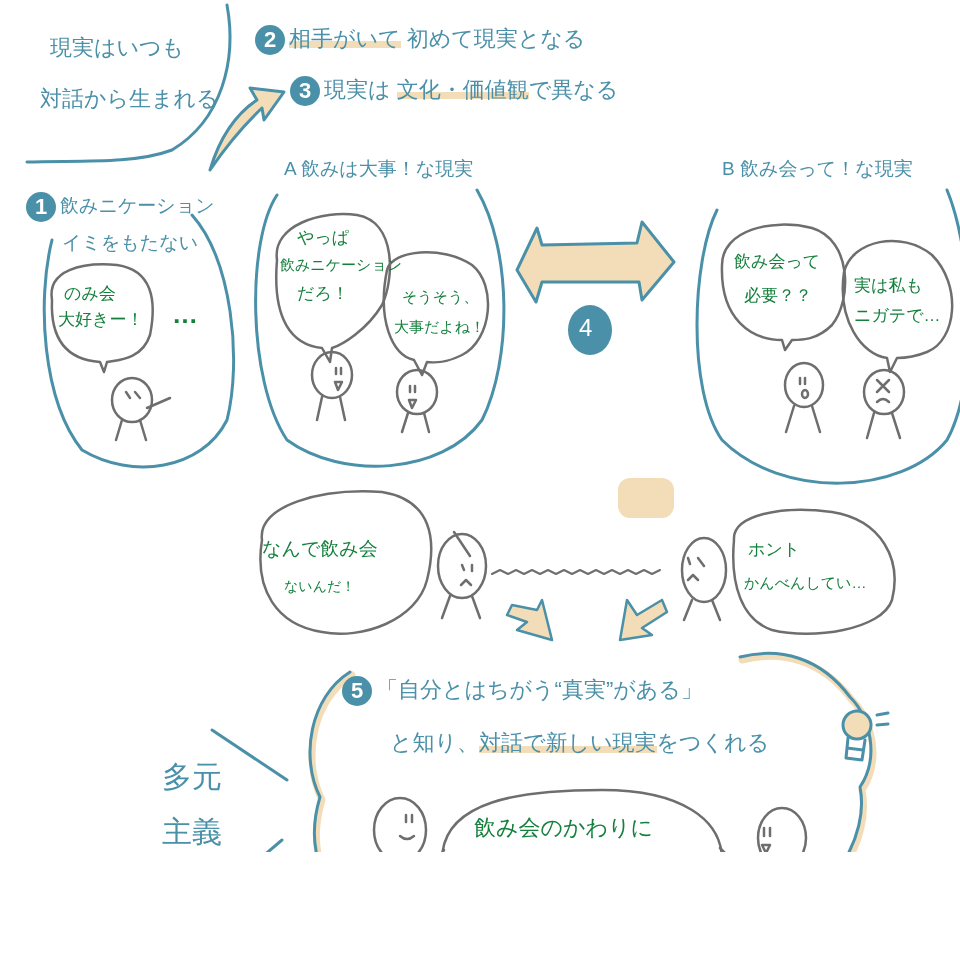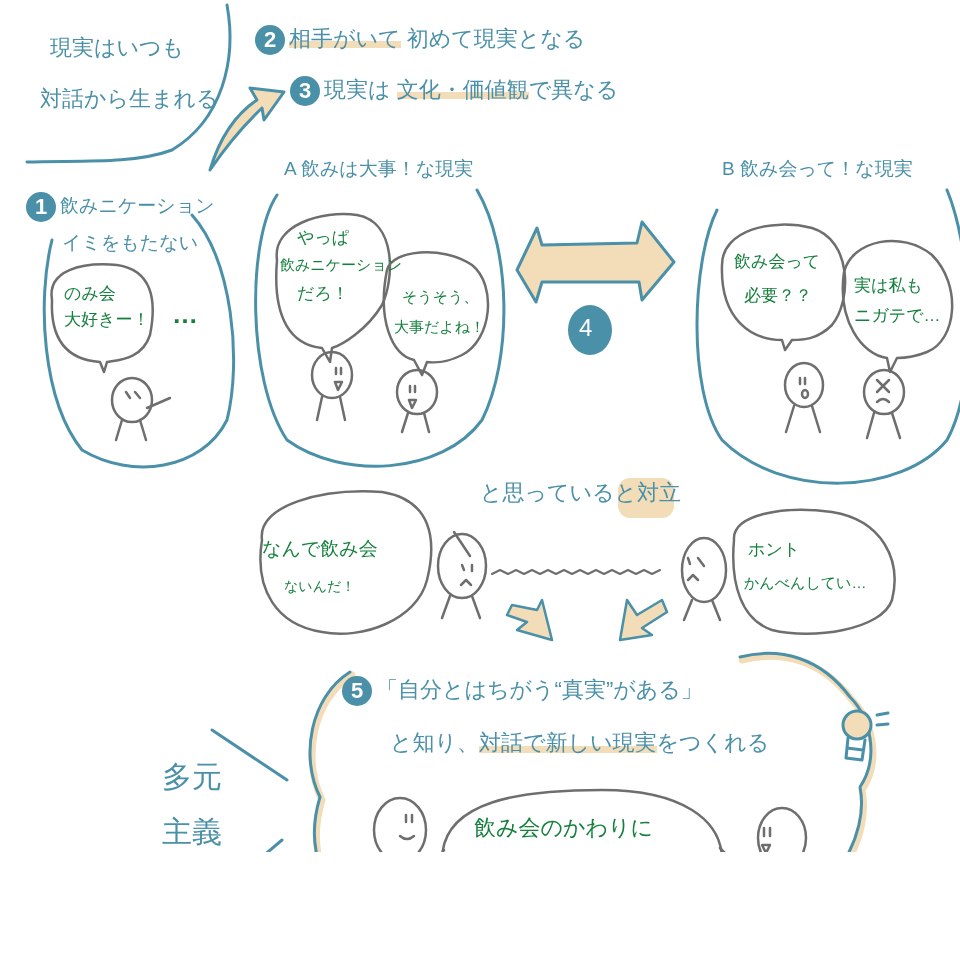--- a/index.html
+++ b/index.html
@@ -139,41 +139,38 @@
   <div class="t blue head" style="left:268px; top:76px;">
     <span class="badge">3</span><span>現実は</span>&nbsp;<span class="hl">文化・価値観</span><span>で異なる</span>
   </div>
 
   <div class="t blue title" style="left:4px; top:192px;">
     <span class="badge">1</span><span>飲みニケーション</span>
   </div>
   <div class="t blue title" style="left:40px; top:232px;">イミをもたない</div>
 
   <div class="t gray bubble" style="left:42px; top:284px;text-align:center;">のみ会</div>
-  <div class="t gray bubble" style="left:42px; top:310px;">大好きー！</div>
+  <div class="t gray bubble" style="left:36px; top:310px;">大好きー！</div>
   <div class="t gray" style="left:150px; top:300px; font-size:26px; font-weight:bold;">…</div>
 
   <div class="t blue title" style="left:262px; top:158px;">A 飲みは大事！な現実</div>
   <div class="t gray bubble" style="left:275px; top:228px;">やっぱ</div>
   <div class="t gray bubble" style="left:258px; top:256px; font-size:15px;">飲みニケーション</div>
   <div class="t gray bubble" style="left:275px; top:284px;">だろ！</div>
   <div class="t gray bubble" style="left:380px; top:288px; font-size:15px;">そうそう、</div>
   <div class="t gray bubble" style="left:372px; top:318px; font-size:15px;">大事だよね！</div>
 
   <div class="t" style="left:557px; top:314px; color:#fff; font-size:24px;">4</div>
 
   <div class="t blue title" style="left:700px; top:158px;">B 飲み会って！な現実</div>
   <div class="t gray bubble" style="left:712px; top:252px;">飲み会って</div>
   <div class="t gray bubble" style="left:722px; top:286px;">必要？？</div>
   <div class="t gray bubble" style="left:832px; top:276px;">実は私も</div>
   <div class="t gray bubble" style="left:832px; top:306px;">ニガテで…</div>
 
-  <div class="t blue head" style="left:458px; top:480px;">
-    <span>と思っていると</span><span>対立</span>
-  </div>
 
   <div class="t gray bubble" style="left:240px; top:538px; font-size:19px;">なんで飲み会</div>
   <div class="t gray bubble" style="left:262px; top:578px; font-size:14px;">ないんだ！</div>
   <div class="t gray bubble" style="left:726px; top:540px;">ホント</div>
   <div class="t gray bubble" style="left:722px; top:574px; font-size:15px;">かんべんしてい…</div>
 
   <div class="t blue head" style="left:320px; top:676px;">
     <span class="badge">5</span><span>「自分とはちがう“真実”がある」</span>
   </div>
   <div class="t gray" style="left:452px; top:815px; font-size:22px;">飲み会のかわりに</div>

